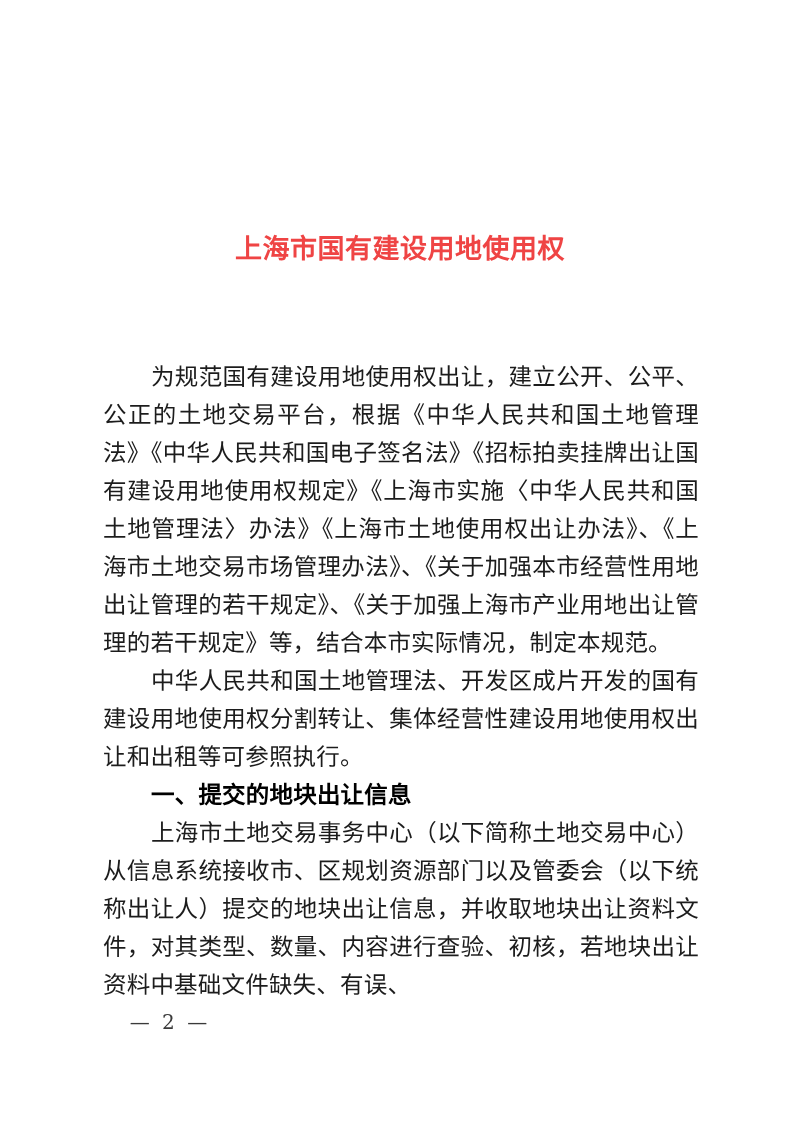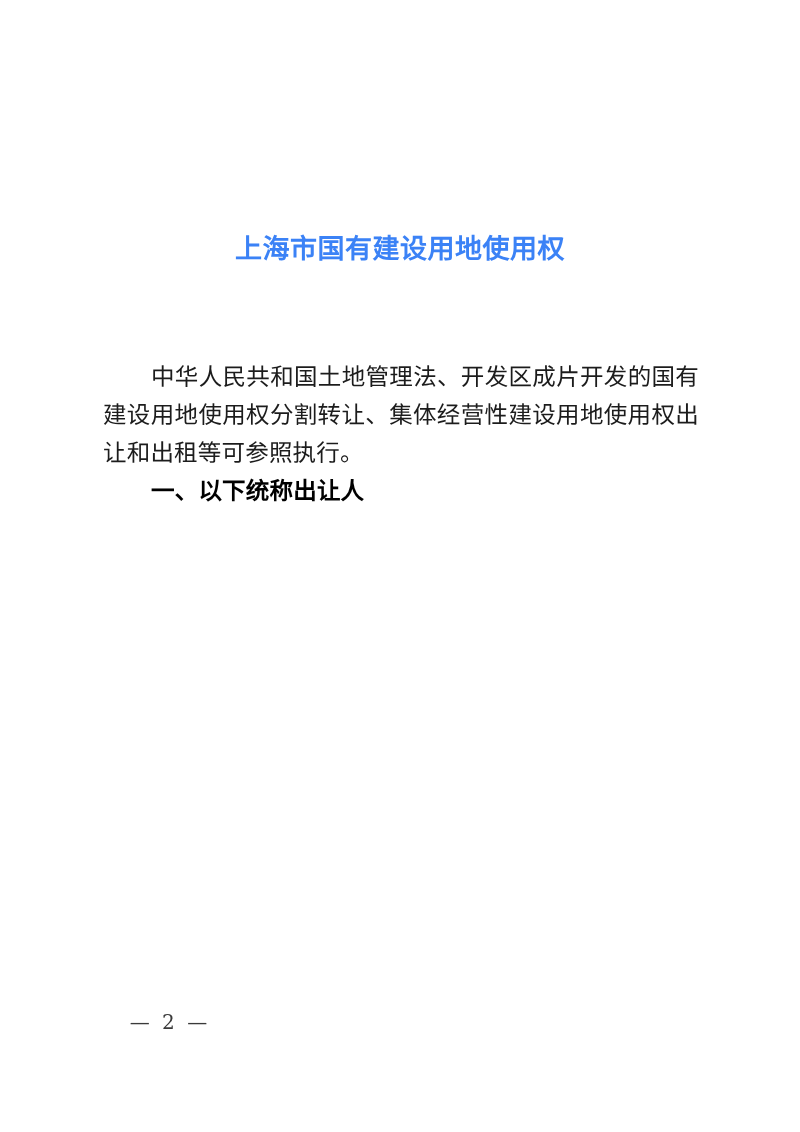--- a/index.html
+++ b/index.html
@@ -32,21 +32,21 @@
     position: absolute;
     left: 100px;
     top: 224px;
     width: 600px;
     text-align: center;
     font-family: "DejaVu Serif", "Liberation Serif", serif;
     font-weight: bold;
     font-size: 27px;
     line-height: 50px;
     letter-spacing: 0.5px;
-    color: #3b82f6;
+    color: #ef4444;
   }
   .doc-title .tline {
     display: block;
     white-space: nowrap;
   }
 
   
   .body-area {
     position: absolute;
     left: 103px;
@@ -94,23 +94,25 @@
 <body>
 
 <div class="page">
 
   <div class="doc-title">
     <span class="tline">上海市国有建设用地使用权</span>
   </div>
 
   <div class="body-area">
 
+    <p class="para">为规范国有建设用地使用权出让，建立公开、公平、公正的土地交易平台，根据《中华人民共和国土地管理法》《中华人民共和国电子签名法》《招标拍卖挂牌出让国有建设用地使用权规定》《上海市实施〈中华人民共和国土地管理法〉办法》《上海市土地使用权出让办法》、《上海市土地交易市场管理办法》、《关于加强本市经营性用地出让管理的若干规定》、《关于加强上海市产业用地出让管理的若干规定》等，结合本市实际情况，制定本规范。</p>
 
     <p class="para">中华人民共和国土地管理法、开发区成片开发的国有建设用地使用权分割转让、集体经营性建设用地使用权出让和出租等可参照执行。</p>
 
-    <h2 class="section-heading">一、以下统称出让人</h2>
+    <h2 class="section-heading">一、提交的地块出让信息</h2>
 
+    <p class="para">上海市土地交易事务中心（以下简称土地交易中心）从信息系统接收市、区规划资源部门以及管委会（以下统称出让人）提交的地块出让信息，并收取地块出让资料文件，对其类型、数量、内容进行查验、初核，若地块出让资料中基础文件缺失、有误、</p>
 
   </div>
 
   <div class="page-number">— 2 —</div>
 
 </div>
 
 </body></html>

